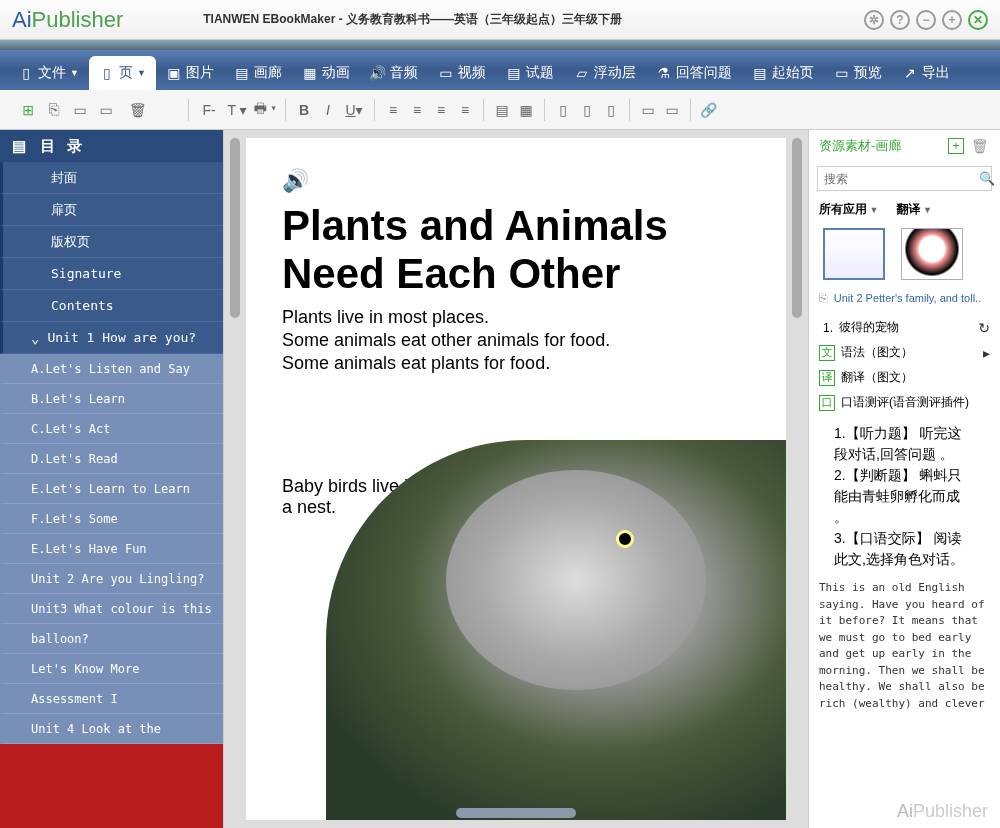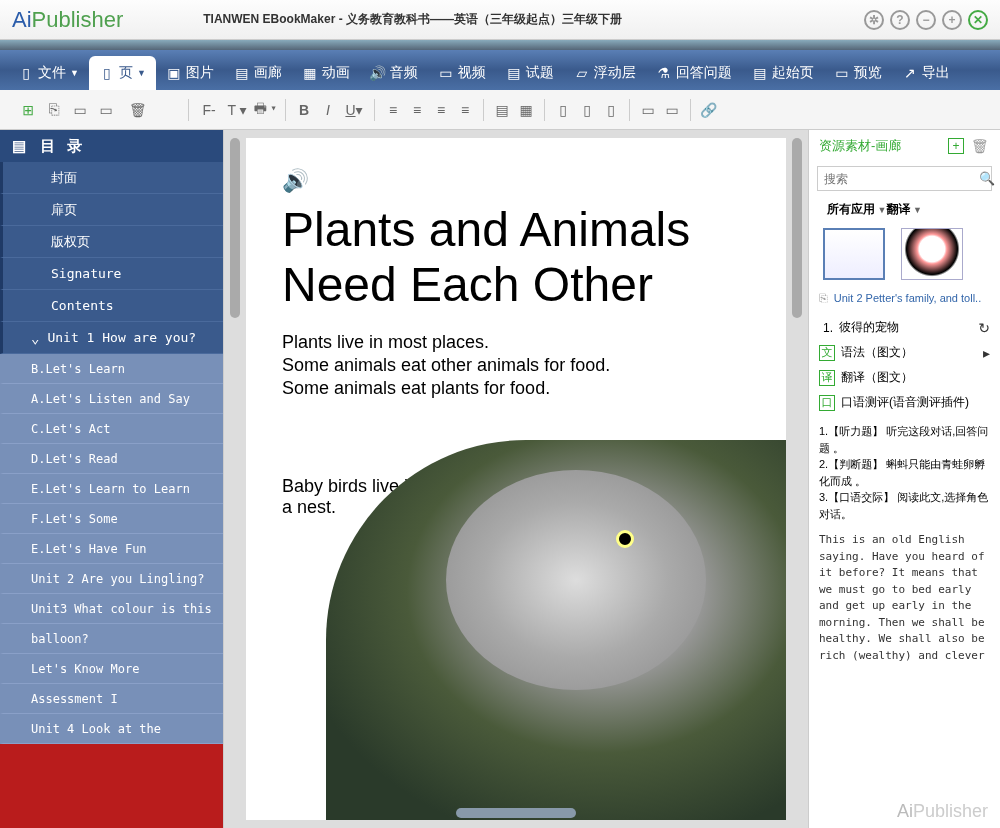--- a/index.html
+++ b/index.html
@@ -31,54 +31,54 @@
 .sb-item{height:32px;display:flex;align-items:center;padding-left:48px;color:#fff;font-size:13px;cursor:pointer;border-left:3px solid transparent}
 .sb-item.l1{background:#3a5a8c;border-bottom:1px solid #4a6a9c;border-left-color:#1f3a66;font-family:monospace}
 .sb-item.l1.expand{padding-left:28px}
 .sb-item.l1.expand::before{content:"⌄";margin-right:8px;font-size:14px}
 .sb-item.l2{background:#7890b8;border-bottom:1px solid #8aa0c8;font-family:monospace;font-size:12px;padding-left:28px;height:30px}
 .canvas{flex:1;background:#ddd;display:flex;padding:4px}
 .page-scroll{width:14px;display:flex;align-items:flex-start;padding-top:4px}
 .page-scroll .thumb{width:10px;height:180px;background:#aaa;border-radius:5px;margin:0 auto}
 .page{flex:1;background:#fff;margin:4px;padding:30px 36px;position:relative;overflow:hidden}
 .audio-icon{font-size:22px;color:#000;margin-bottom:8px}
-.page h1{font-size:48px;font-weight:normal;font-family:Arial;line-height:1.15;margin-bottom:20px}
+.page h1{font-size:42px;font-weight:bold;font-family:Arial;line-height:1.15;margin-bottom:8px}
 .page p{font-size:18px;font-family:Arial;margin-bottom:2px}
 .bird-img{position:absolute;bottom:0;right:0;width:460px;height:380px;background:radial-gradient(ellipse at 60% 40%,#c0c0c0 0%,#999 25%,#4a5a3a 50%,#2a3a2a 80%);border-radius:200px 0 0 0;overflow:hidden}
 .bird-body{position:absolute;top:30px;left:120px;width:260px;height:220px;background:radial-gradient(ellipse,#ddd,#aaa,#888);border-radius:50%}
 .bird-eye{position:absolute;top:90px;left:290px;width:18px;height:18px;background:#000;border-radius:50%;border:3px solid #ff8}
 .caption{position:absolute;top:338px;left:36px;font-size:18px;font-family:Arial}
 .hscroll{position:absolute;bottom:2px;left:50%;transform:translateX(-50%);width:120px;height:10px;background:#89a;border-radius:5px}
 .right-panel{width:192px;background:#fff;border-left:1px solid #ccc;display:flex;flex-direction:column}
 .rp-top{display:flex;align-items:center;padding:6px 10px;gap:6px;color:#3a3}
 .rp-top .plus{margin-left:auto;color:#3a3;border:1px solid #3a3;width:16px;height:16px;display:flex;align-items:center;justify-content:center;font-size:12px}
 .rp-top .trash{color:#999}
 .rp-search{margin:4px 8px;border:1px solid #ccc;border-radius:0;display:flex;align-items:flex-end;padding:4px 6px}
 .rp-search input{border:none;flex:1;outline:none;font-size:12px}
-.rp-filters{display:flex;padding:6px 18px;font-size:12px;font-weight:bold}
+.rp-filters{display:flex;padding:6px 10px;gap:18px;font-size:12px;font-weight:bold}
 .rp-filters span::after{content:" ▼";font-size:9px;color:#666}
 .rp-folders{display:flex;gap:22px;padding:8px 14px;flex-wrap:wrap}
 .rp-folder{display:flex;flex-direction:column;align-items:center;gap:4px;width:64px}
 .rp-folder-icon{width:50px;height:40px;background:#8aa0d0;border-radius:4px 4px 2px 2px;position:relative}
 .rp-folder-icon::before{content:"";position:absolute;top:-6px;left:4px;width:20px;height:8px;background:#8aa0d0;border-radius:3px 3px 0 0}
 .rp-folder-icon.gray{background:#ccc}
 .rp-folder-icon.gray::before{background:#ccc}
 .rp-folder-label{font-size:11px;text-align:center;line-height:1.2}
 .rp-thumbs{display:flex;gap:16px;padding:4px 14px}
 .rp-thumb{width:62px;height:52px;border:1px solid #aac;background:linear-gradient(#fff,#eef)}
 .rp-thumb.sel{border:2px solid #5a7fb5}
 .rp-thumb.face{background:radial-gradient(circle at 50% 40%,#fff 30%,#f99 35%,#000 60%,#fff 65%)}
 .rp-link{display:flex;gap:6px;padding:8px 10px;font-size:11px;color:#36a;font-family:monospace}
 .rp-link .copy{color:#999}
 .rp-list{padding:2px 10px}
 .rp-row{display:flex;align-items:center;gap:6px;padding:4px 0;font-size:12px}
 .rp-row .num{width:14px;text-align:right}
 .rp-row .ic{width:16px;height:16px;display:flex;align-items:center;justify-content:center;font-size:11px;color:#3a3;border:1px solid #3a3}
 .rp-row .act{margin-left:auto;color:#333;font-size:14px}
-.rp-text{padding:6px 10px;font-size:11px;line-height:1.5}
+.rp-text{padding:6px 25px;font-size:14px;line-height:1.5}
 .rp-eng{padding:4px 10px;font-size:11px;font-family:monospace;line-height:1.5;color:#333}
 .rp-foot{margin-top:auto;text-align:right;padding:6px 12px;color:#ccc;font-size:18px;font-weight:300}
 </style>
 </head>
 <body>
 
 <div class="titlebar">
   <span class="logo"><span class="logo-ai">Ai</span><span class="logo-pub">Publisher</span></span>
   <span class="doc-title"><span>TIANWEN EBookMaker</span><span> - </span><span>义务教育教科书——英语（三年级起点）三年级下册</span></span>
   <div class="win-controls">
@@ -196,22 +196,22 @@
       <span>▤</span>
       <span>目 录</span>
     </div>
     <div class="sb-tree" id="sbtree">
         <div class="sb-item l1">封面</div>
         <div class="sb-item l1">扉页</div>
         <div class="sb-item l1">版权页</div>
         <div class="sb-item l1">Signature</div>
         <div class="sb-item l1">Contents</div>
         <div class="sb-item l1 expand">Unit 1 How are you?</div>
+        <div class="sb-item l2">A.Let's Listen and Say</div>
         <div class="sb-item l2">B.Let's Learn</div>
-        <div class="sb-item l2">A.Let's Listen and Say</div>
         <div class="sb-item l2">C.Let's Act</div>
         <div class="sb-item l2">D.Let's Read</div>
         <div class="sb-item l2">E.Let's Learn to Learn</div>
         <div class="sb-item l2">F.Let's Some</div>
         <div class="sb-item l2">E.Let's Have Fun</div>
         <div class="sb-item l2">Unit 2 Are you Lingling?</div>
         <div class="sb-item l2">Unit3 What colour is this</div>
         <div class="sb-item l2">balloon?</div>
         <div class="sb-item l2">Let's Know More</div>
         <div class="sb-item l2">Assessment I</div>

